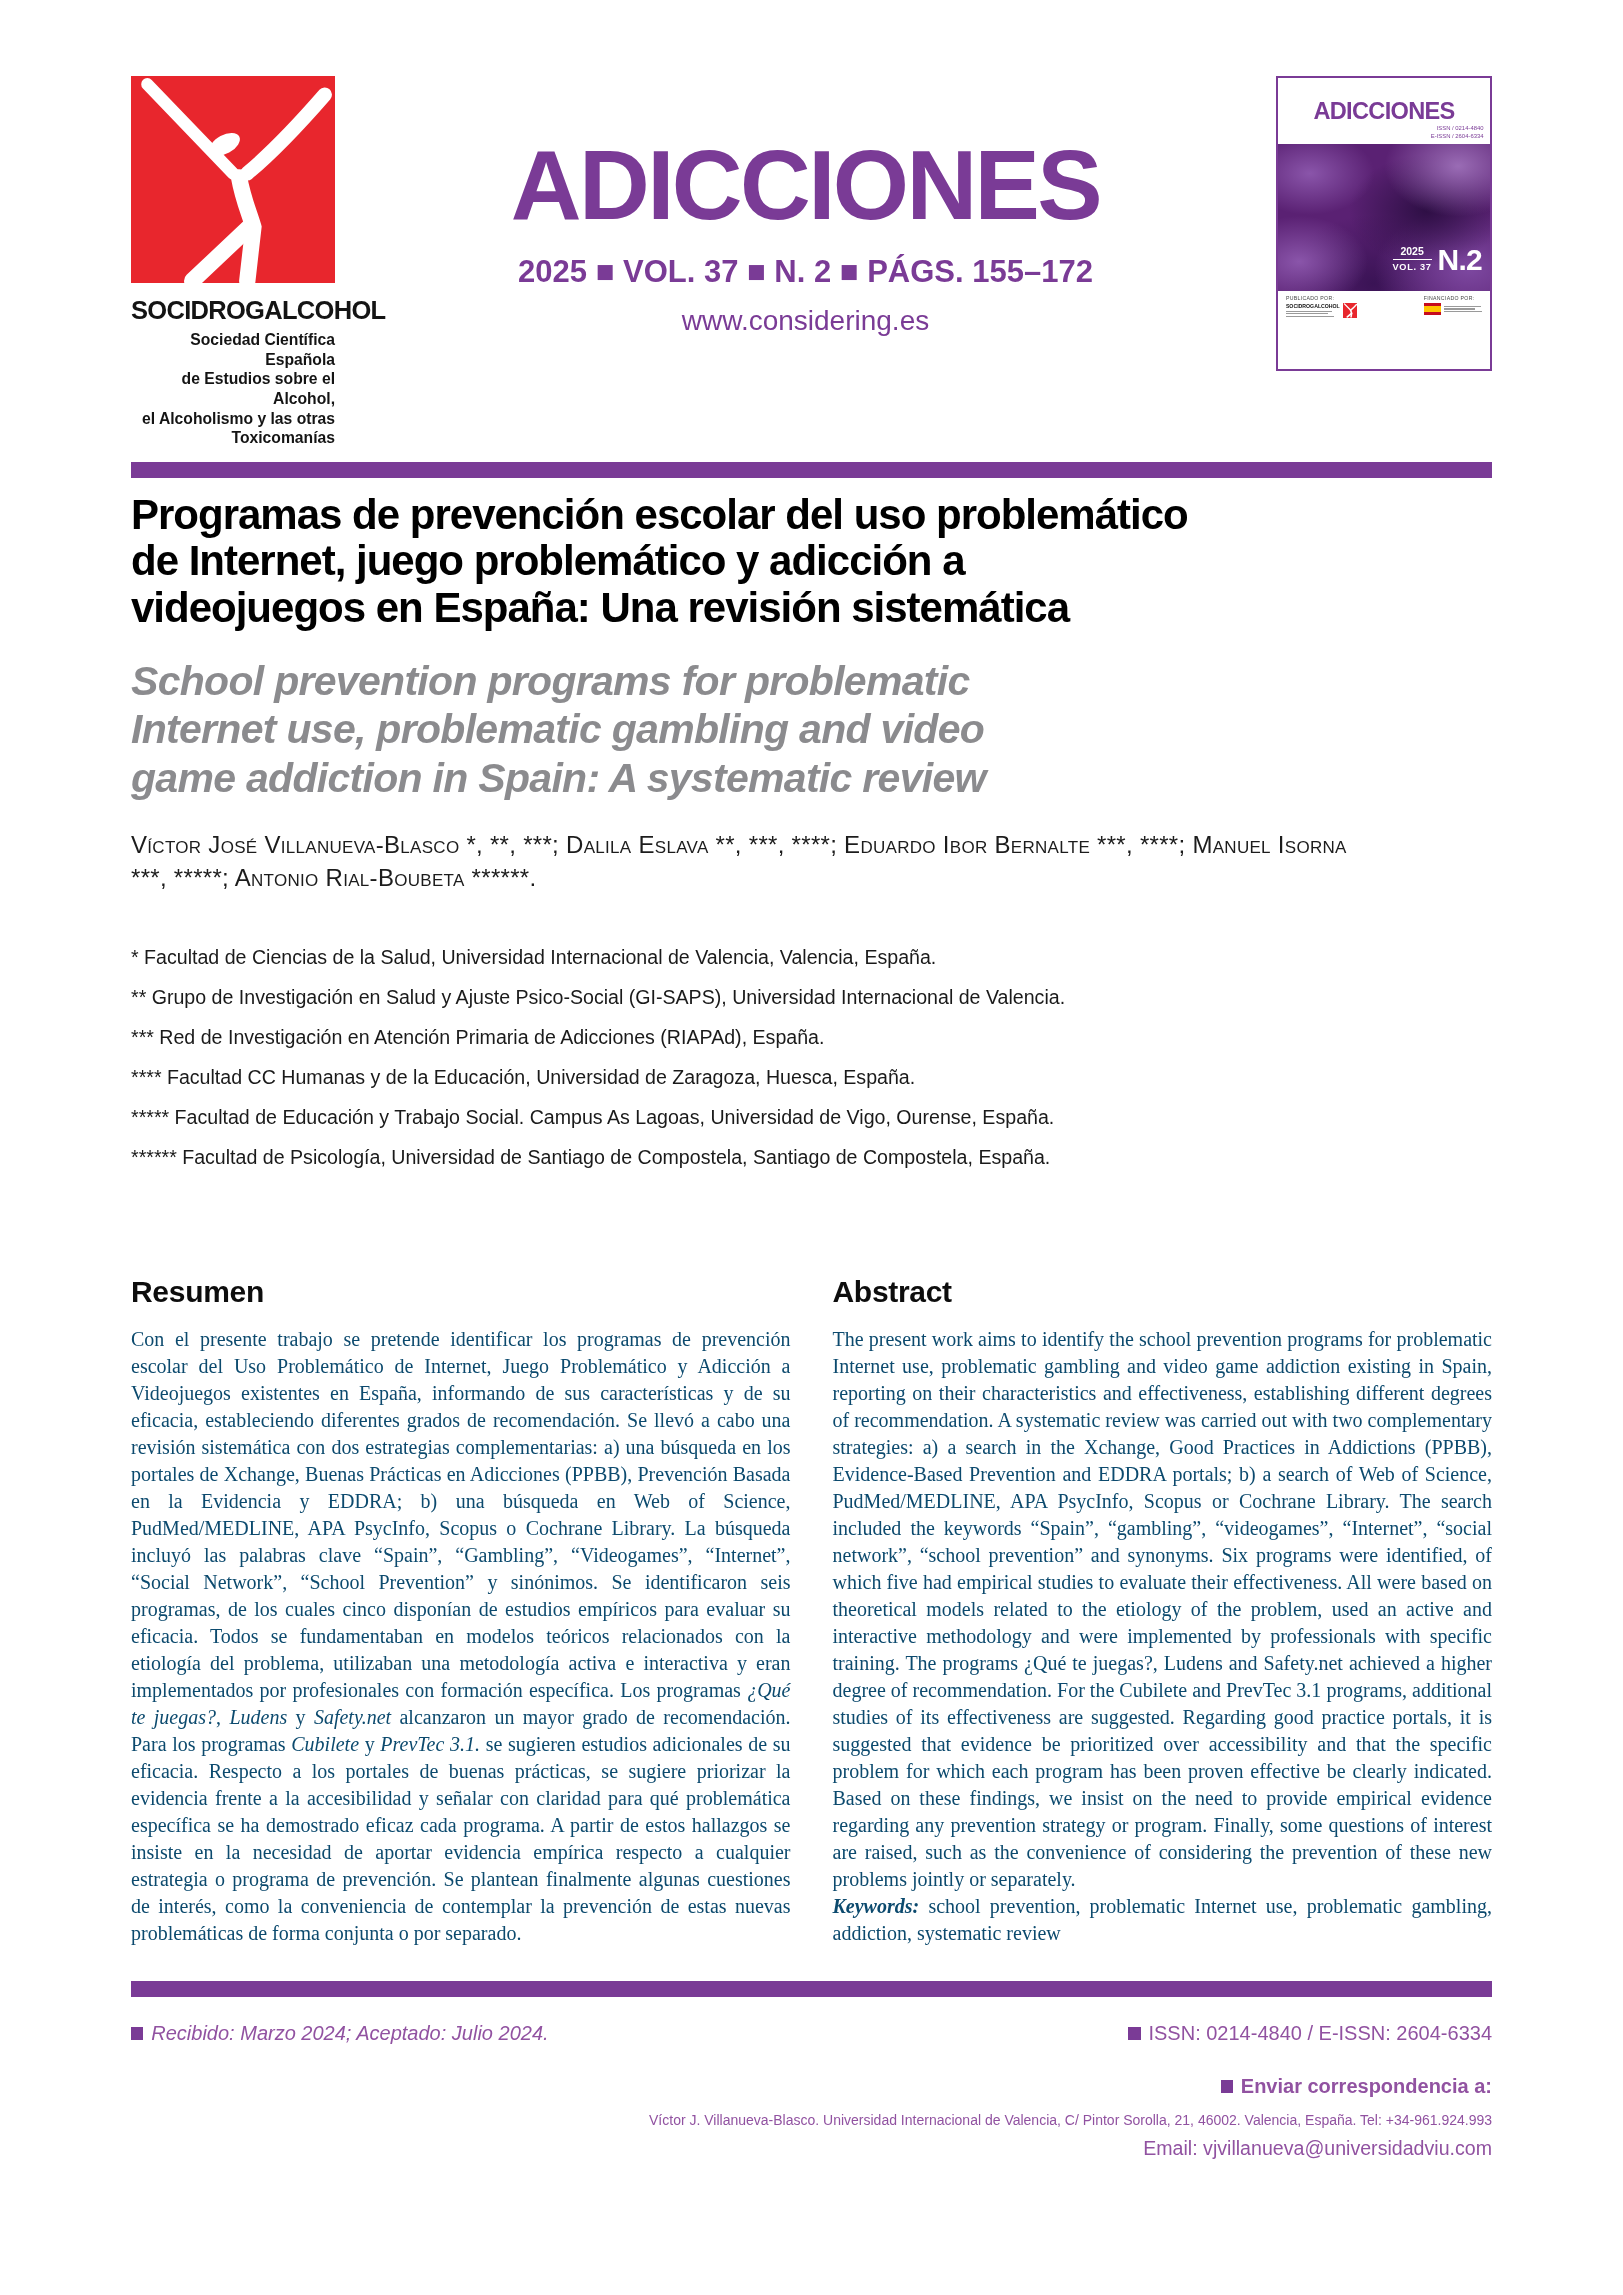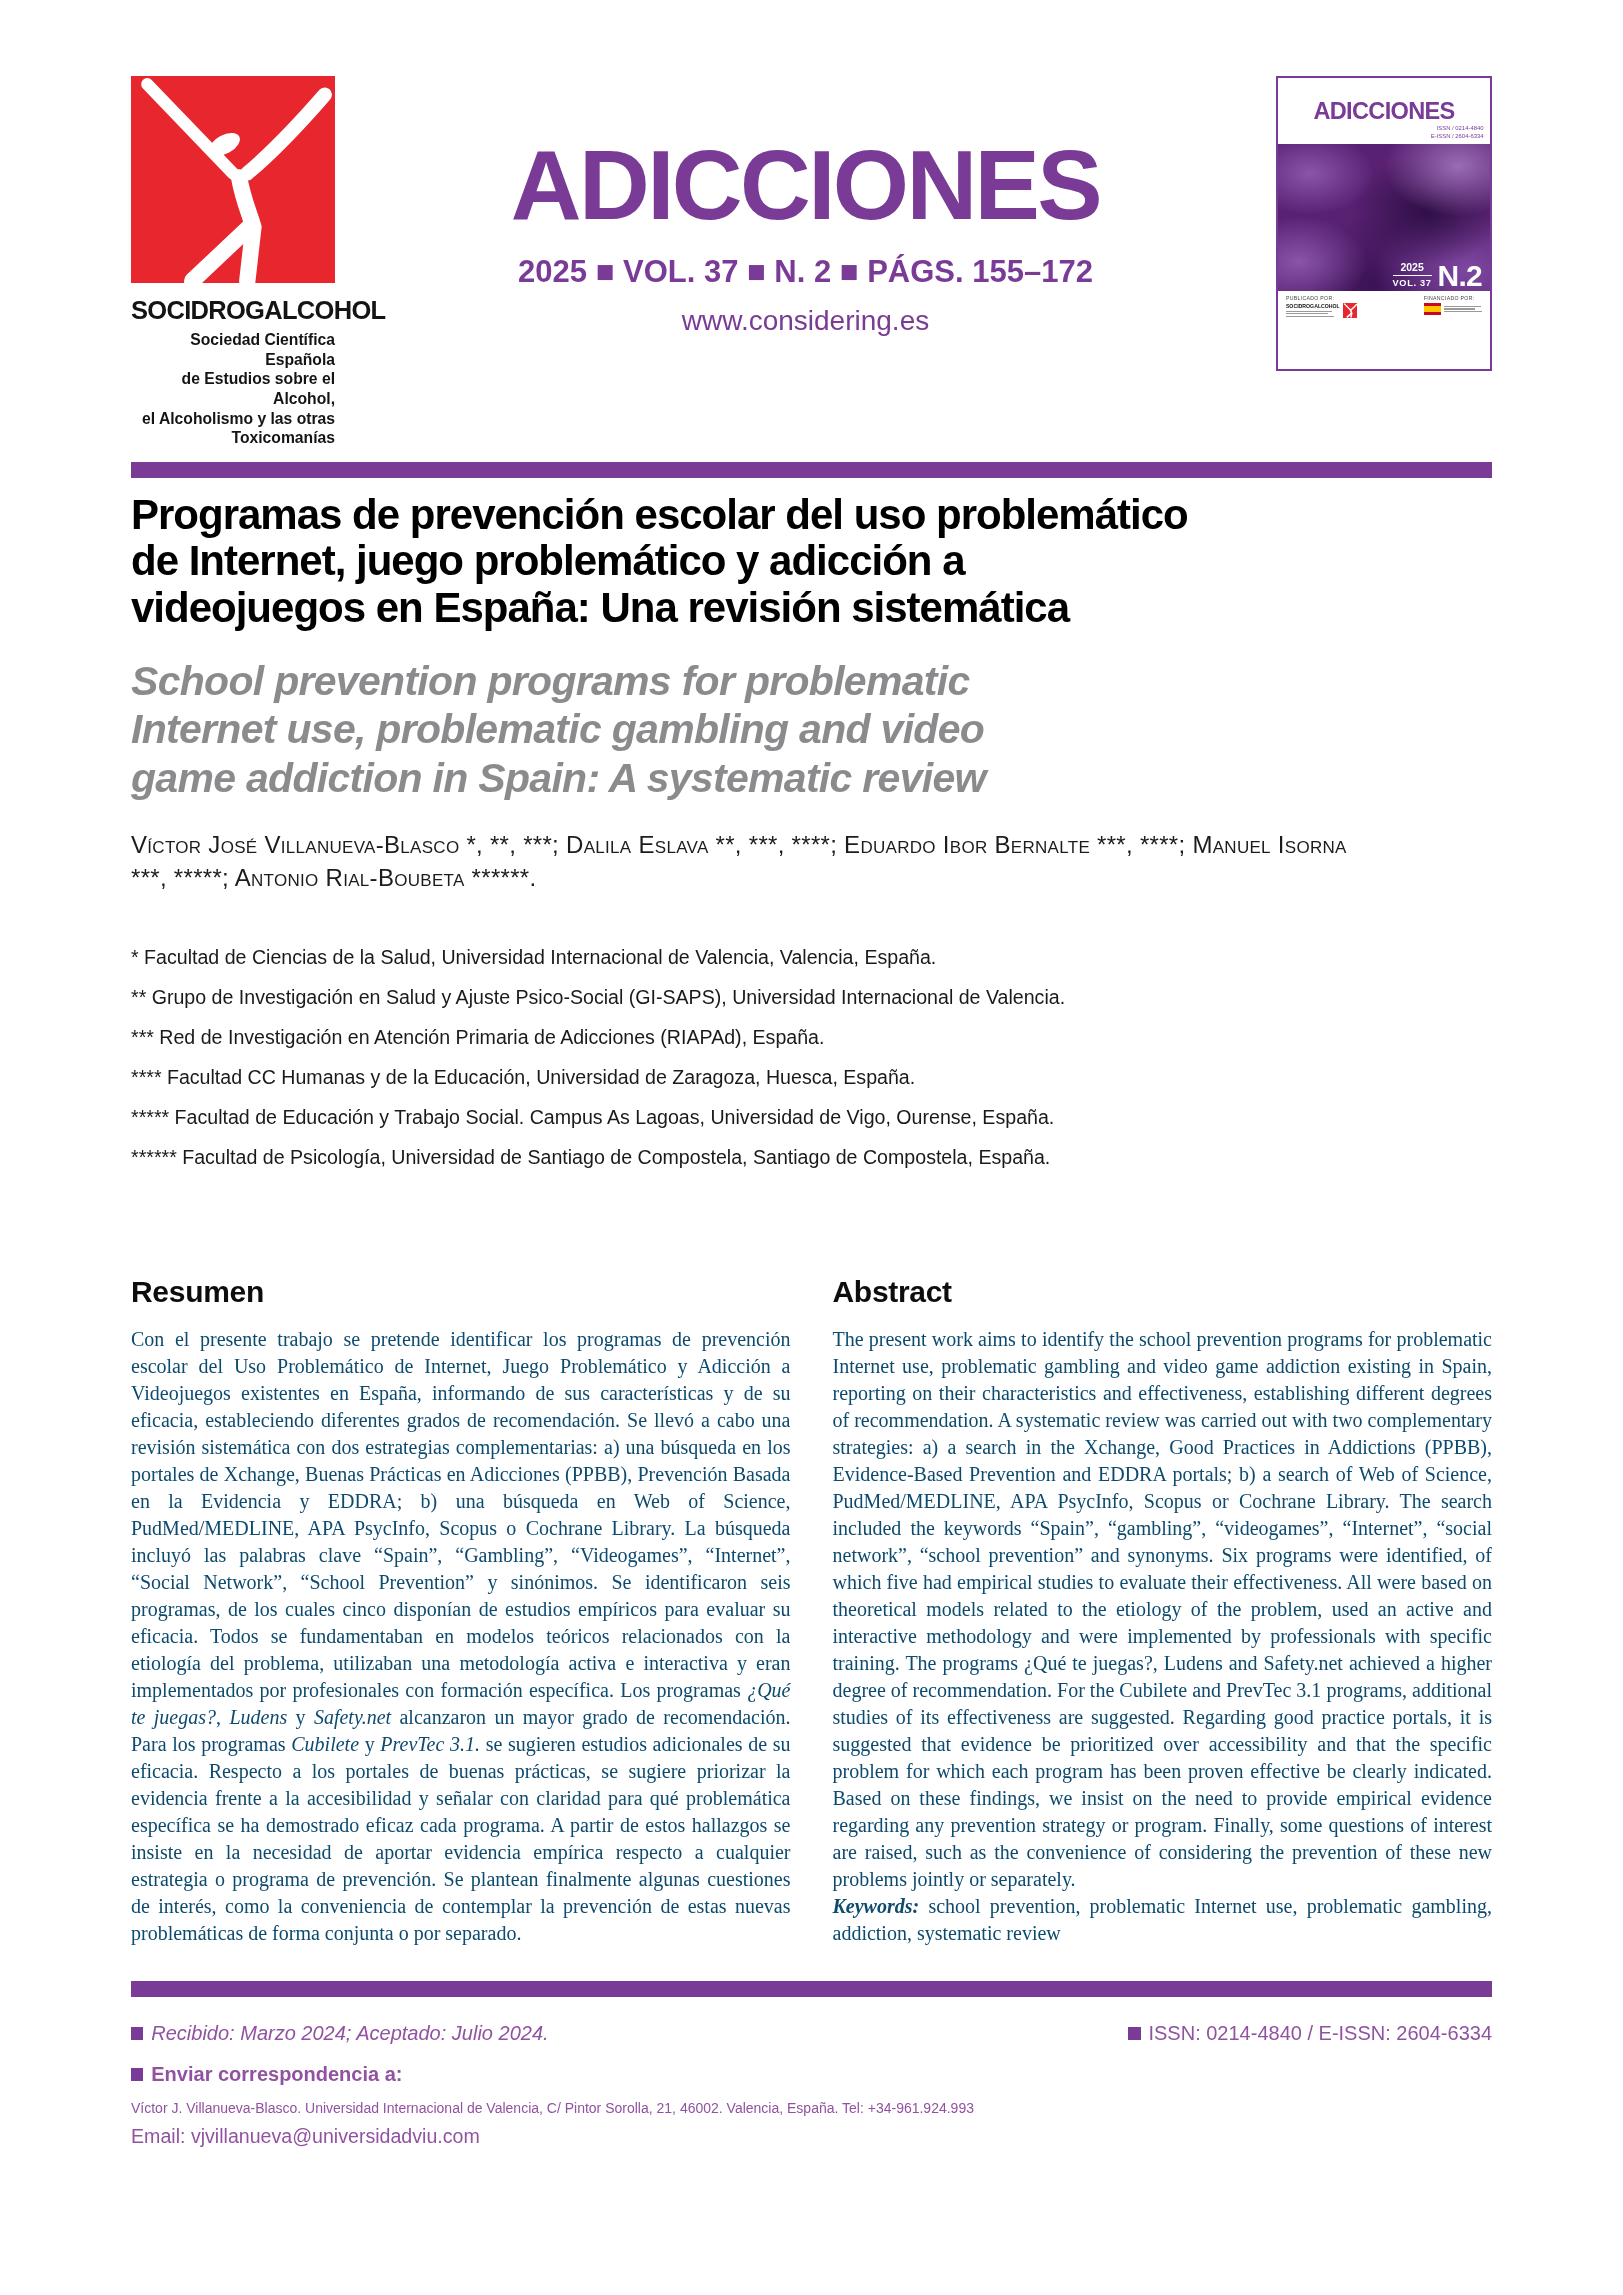--- a/index.html
+++ b/index.html
@@ -26,21 +26,21 @@
   .cover-issn { margin:auto 6.5px 3.3px auto; text-align:right; font-size:5.9px; line-height:7.9px; color:#7a3b96; }
   .cover-art { position:relative; width:100%; height:147px; flex:0 0 auto; overflow:hidden;
     background:
       radial-gradient(ellipse 92px 59px at 15% 20%, #8a55aa 0%, rgba(138,85,170,0) 70%),
       radial-gradient(ellipse 105px 72px at 85% 15%, #9a6cb5 0%, rgba(154,108,181,0) 70%),
       radial-gradient(ellipse 111px 79px at 70% 45%, #2e0f45 0%, rgba(46,15,69,0) 70%),
       radial-gradient(ellipse 98px 65px at 10% 80%, #8a55aa 0%, rgba(138,85,170,0) 70%),
       radial-gradient(ellipse 131px 85px at 90% 85%, #7d48a0 0%, rgba(125,72,160,0) 72%),
       radial-gradient(ellipse 118px 92px at 45% 95%, #3a1355 0%, rgba(58,19,85,0) 75%),
       #5a2173; }
-  .cover-issue { position:absolute; right:7.9px; bottom:3px; display:flex; align-items:flex-end; gap:5.9px; color:#fff; }
+  .cover-issue { position:absolute; right:7.9px; bottom:19px; display:flex; align-items:flex-end; gap:5.9px; color:#fff; }
   .cover-yearvol { text-align:center; font-weight:700; }
   .cover-year { font-size:10.5px; border-bottom:1.3px solid #fff; padding:0 3.9px 2px; }
   .cover-vol { font-size:9.2px; padding-top:2px; letter-spacing:0.7px; }
   .cover-num { font-size:30px; font-weight:800; line-height:0.78; letter-spacing:-0.7px; }
   .cover-footer { flex:1; display:flex; justify-content:space-between; padding:4.6px 7.9px 3.9px; }
   .cover-pub-label { font-size:5.2px; letter-spacing:0.3px; color:#444; margin-bottom:2px; }
   .mini-row { display:flex; gap:3.3px; align-items:flex-start; }
   .mini-name { font-size:5.2px; font-weight:800; color:#111; }
   .gray-bar { height:1.3px; background:#9a9a9a; margin-top:1.3px; }
   .mini-red { width:14.4px; height:14.4px; background:#e8262d; flex:0 0 auto; }
@@ -64,21 +64,21 @@
   .abstracts { display:flex; gap:42px; margin-top:98px; }
   .abstracts .col { flex:1 1 0; }
   .abs-heading { font-size:30px; font-weight:800; color:#0d0d0d; margin-bottom:17px; letter-spacing:-0.3px; }
   .body-text { font-family:"Liberation Serif", serif; font-size:20px; line-height:27px; text-align:justify; color:#0c4a6e; }
   .kw-label { font-weight:700; font-style:italic; }
 
   
   .meta-row { display:flex; justify-content:space-between; align-items:center; margin-top:25px; color:#9152a1; font-size:20px; }
   .sq { display:inline-block; width:12.4px; height:12.4px; background:#7a3b96; margin-right:7.9px; }
   .received-text { font-style:italic; }
-  .corr { margin-top:18px; color:#9152a1; }
+  .corr { margin-top:30px; color:#9152a1;text-align:right; }
   .corr-label { font-size:20px; font-weight:700; }
   .corr-text { margin-top:9.2px; font-size:14px; line-height:27.5px; }
   .corr-email { font-size:19.6px; line-height:27.5px; }
 </style>
 </head>
 <body>
 
 <div class="page">
 
   <header class="masthead">

